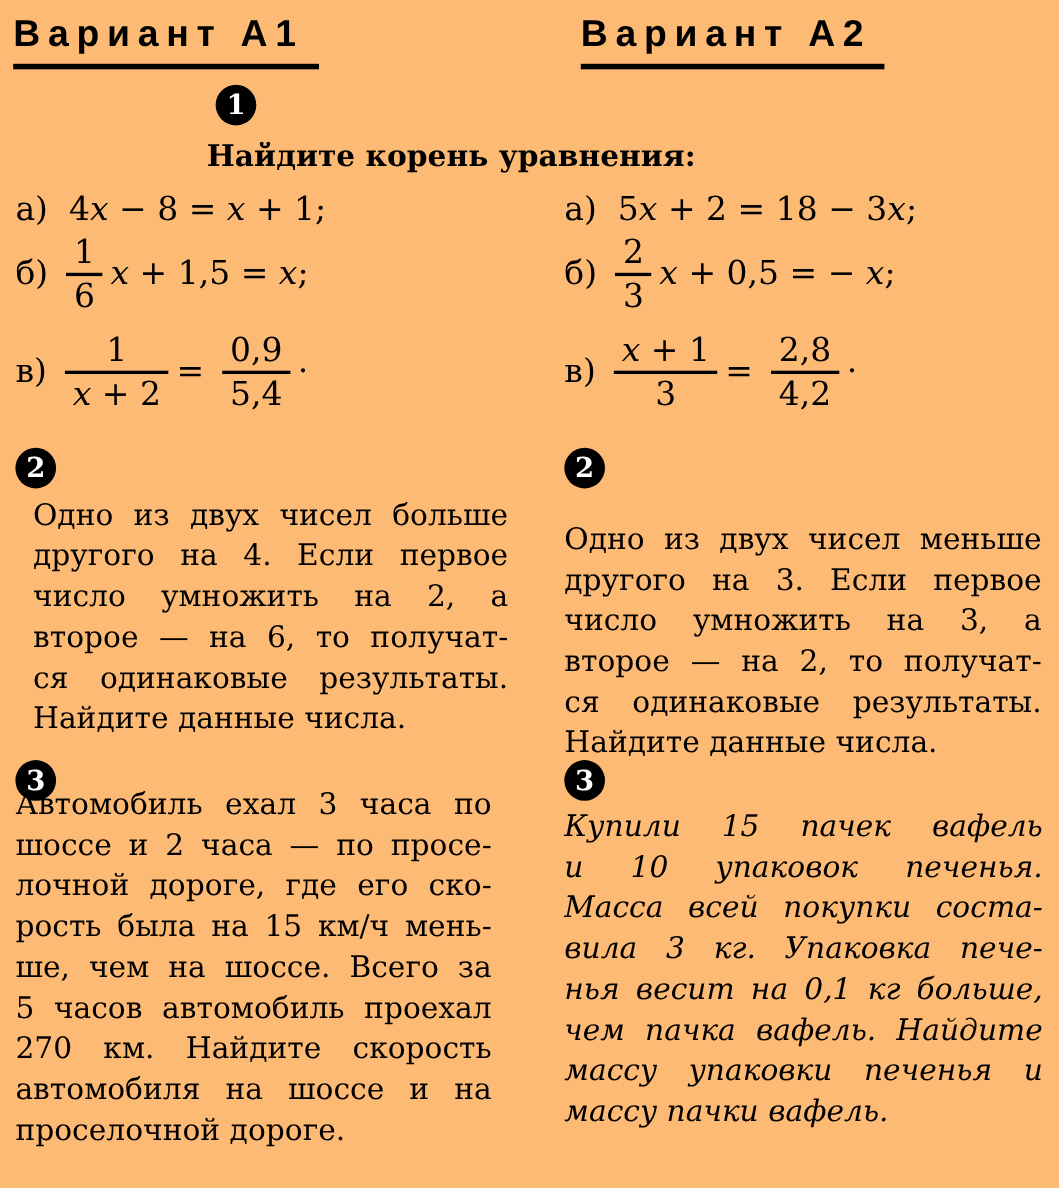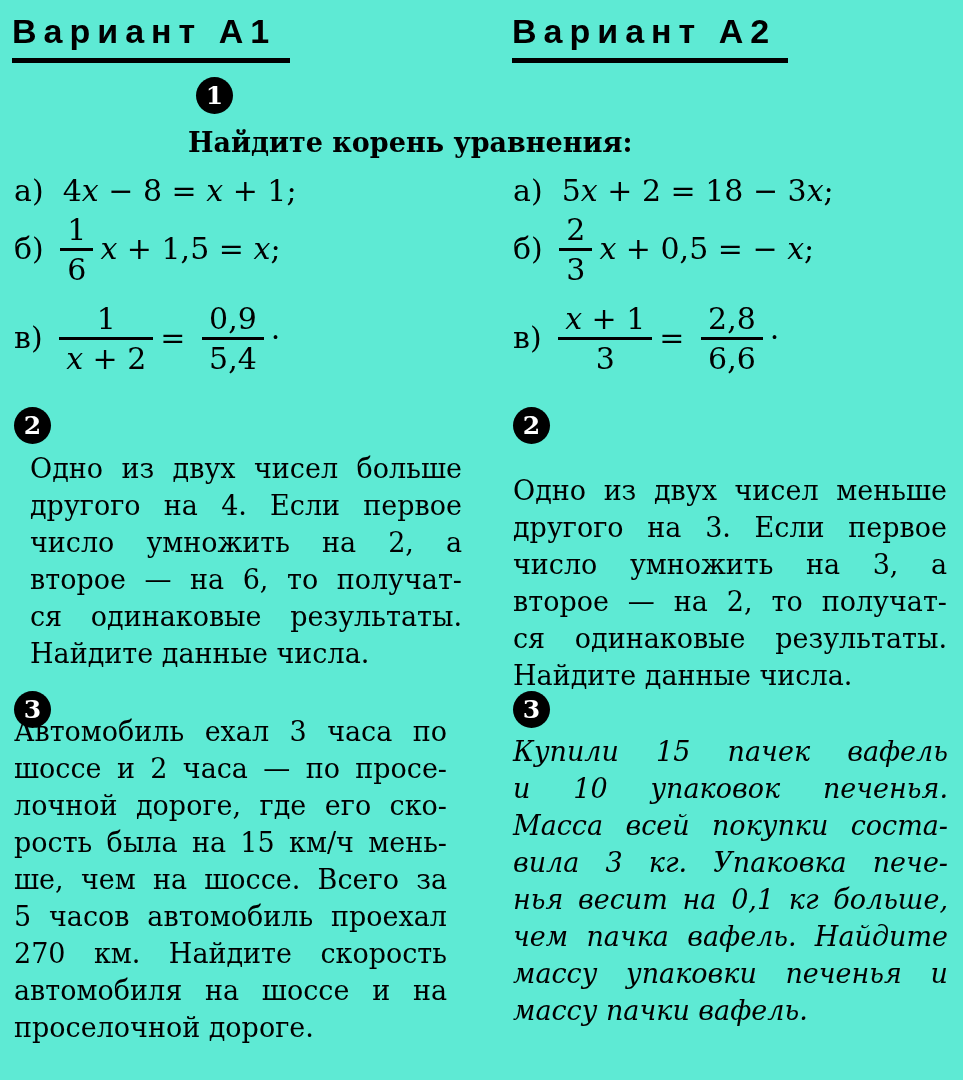--- a/index.html
+++ b/index.html
@@ -1,28 +1,28 @@
 <!DOCTYPE html>
 <html><head>
 <meta charset="utf-8">
 <style>
   html,body{margin:0;padding:0;background:#e8e8e8;}
   .page{
-    position:relative;width:963px;height:1080px;background:#5eead4;color:#000000;
+    position:relative;width:963px;height:1080px;background:#fdba74;color:#000000;
     font-family:"DejaVu Serif",serif;overflow:hidden;margin:0 auto;
   }
   
   .vtitle{
     position:absolute;top:12px;
     font-family:"Liberation Sans",sans-serif;font-weight:bold;
     font-size:34px;letter-spacing:7px;white-space:nowrap;
     border-bottom:5px solid #000;padding-bottom:7px;
   }
   .vtitle.vleft{left:12px;width:278px;}
-  .vtitle.vright{left:512px;width:276px;}
+  .vtitle.vright{left:528px;width:276px;}
   
   .badge{
     position:absolute;width:37px;height:37px;border-radius:50%;
     background:#000;color:#fff;display:flex;align-items:center;justify-content:center;
     font-size:25px;font-weight:bold;line-height:1;
   }
   .badge1{left:196px;top:77px;}
   .badge2L{left:14px;top:407px;}  .badge2R{left:513px;top:407px;}
   .badge3L{left:14px;top:691px;}  .badge3R{left:513px;top:691px;}
   
@@ -104,21 +104,21 @@
       <span class="frac"><span class="num"><span>2</span></span><span class="den"><span>3</span></span></span>
       <span class="it">x</span>
       <span> + 0,5 = − </span>
       <span class="it">x</span>
       <span>;</span>
     </div>
   <div class="eqrow eqRv">
       <span>в) </span>
       <span class="frac"><span class="num"><span class="it">x</span><span> + 1</span></span><span class="den"><span>3</span></span></span>
       <span>= </span>
-      <span class="frac"><span class="num"><span>2,8</span></span><span class="den"><span>6,6</span></span></span>
+      <span class="frac"><span class="num"><span>2,8</span></span><span class="den"><span>4,2</span></span></span>
       <span class="dot">.</span>
     </div>
 
   <div class="badge badge2L">2</div>
   <div class="badge badge2R">2</div>
   <div class="para p2L">
       <div class="tline">Одно из двух чисел больше</div>
       <div class="tline">другого на 4. Если первое</div>
       <div class="tline">число умножить на 2, а</div>
       <div class="tline">второе — на 6, то получат-</div>

